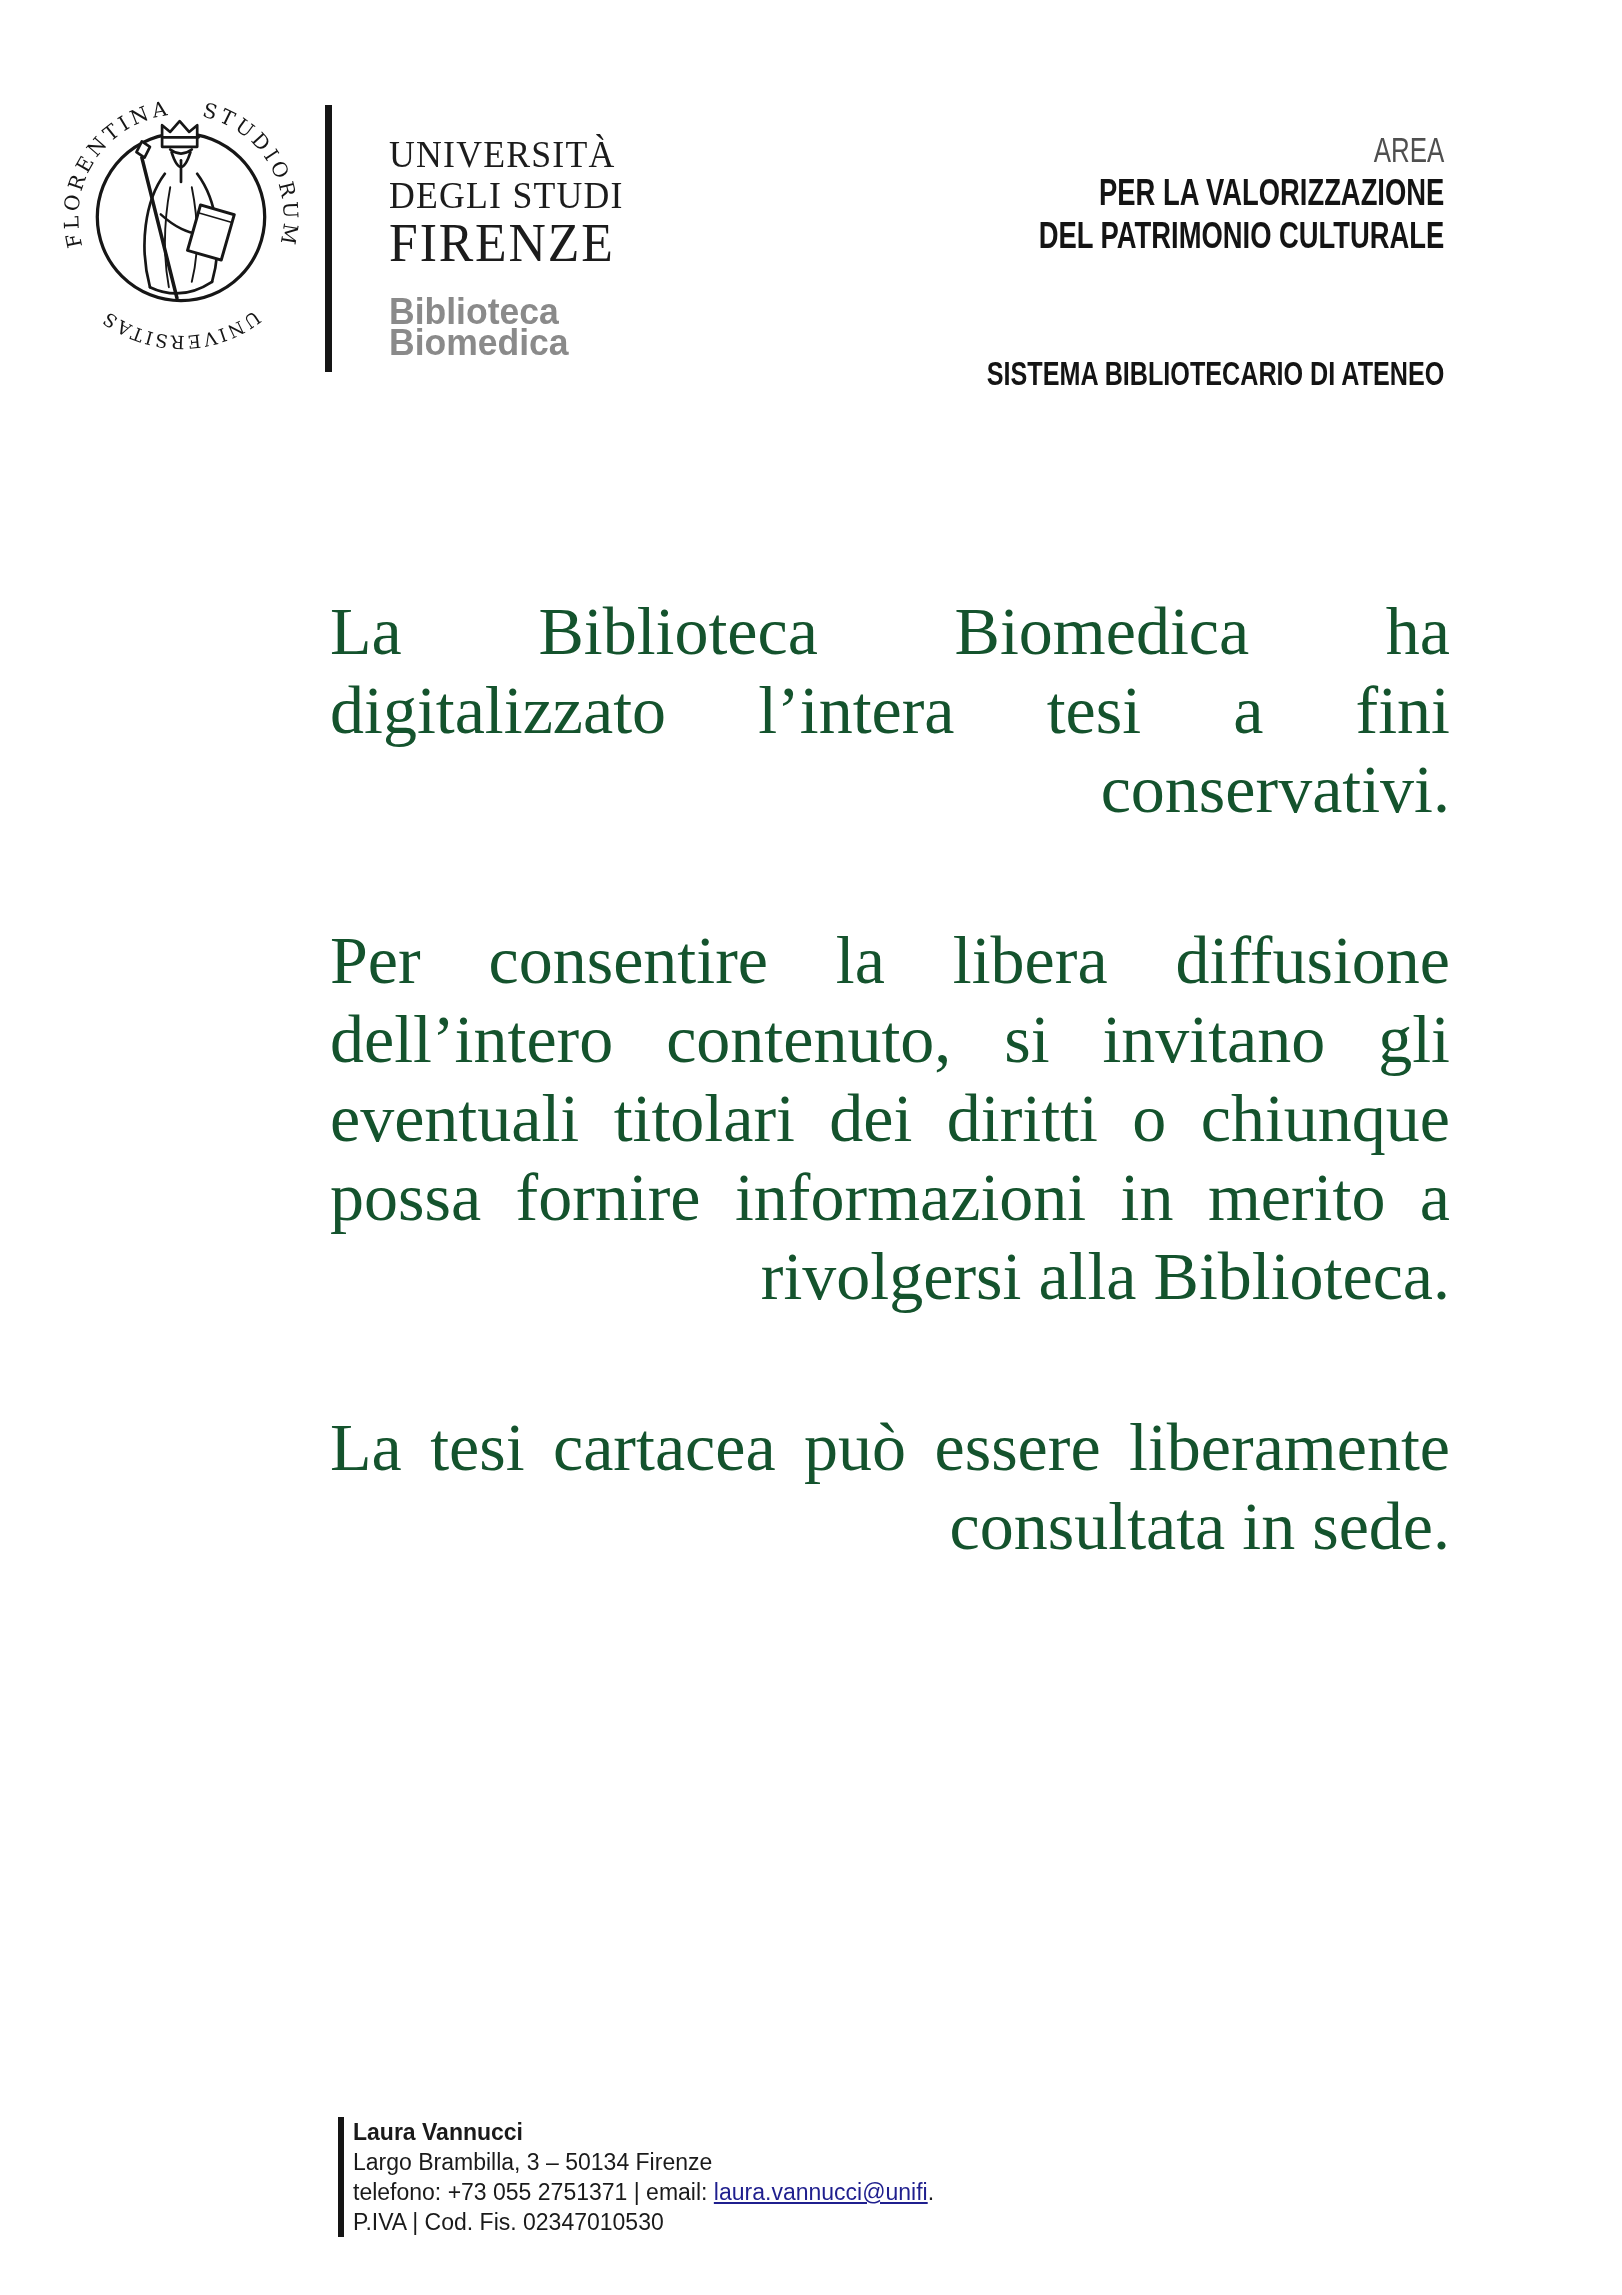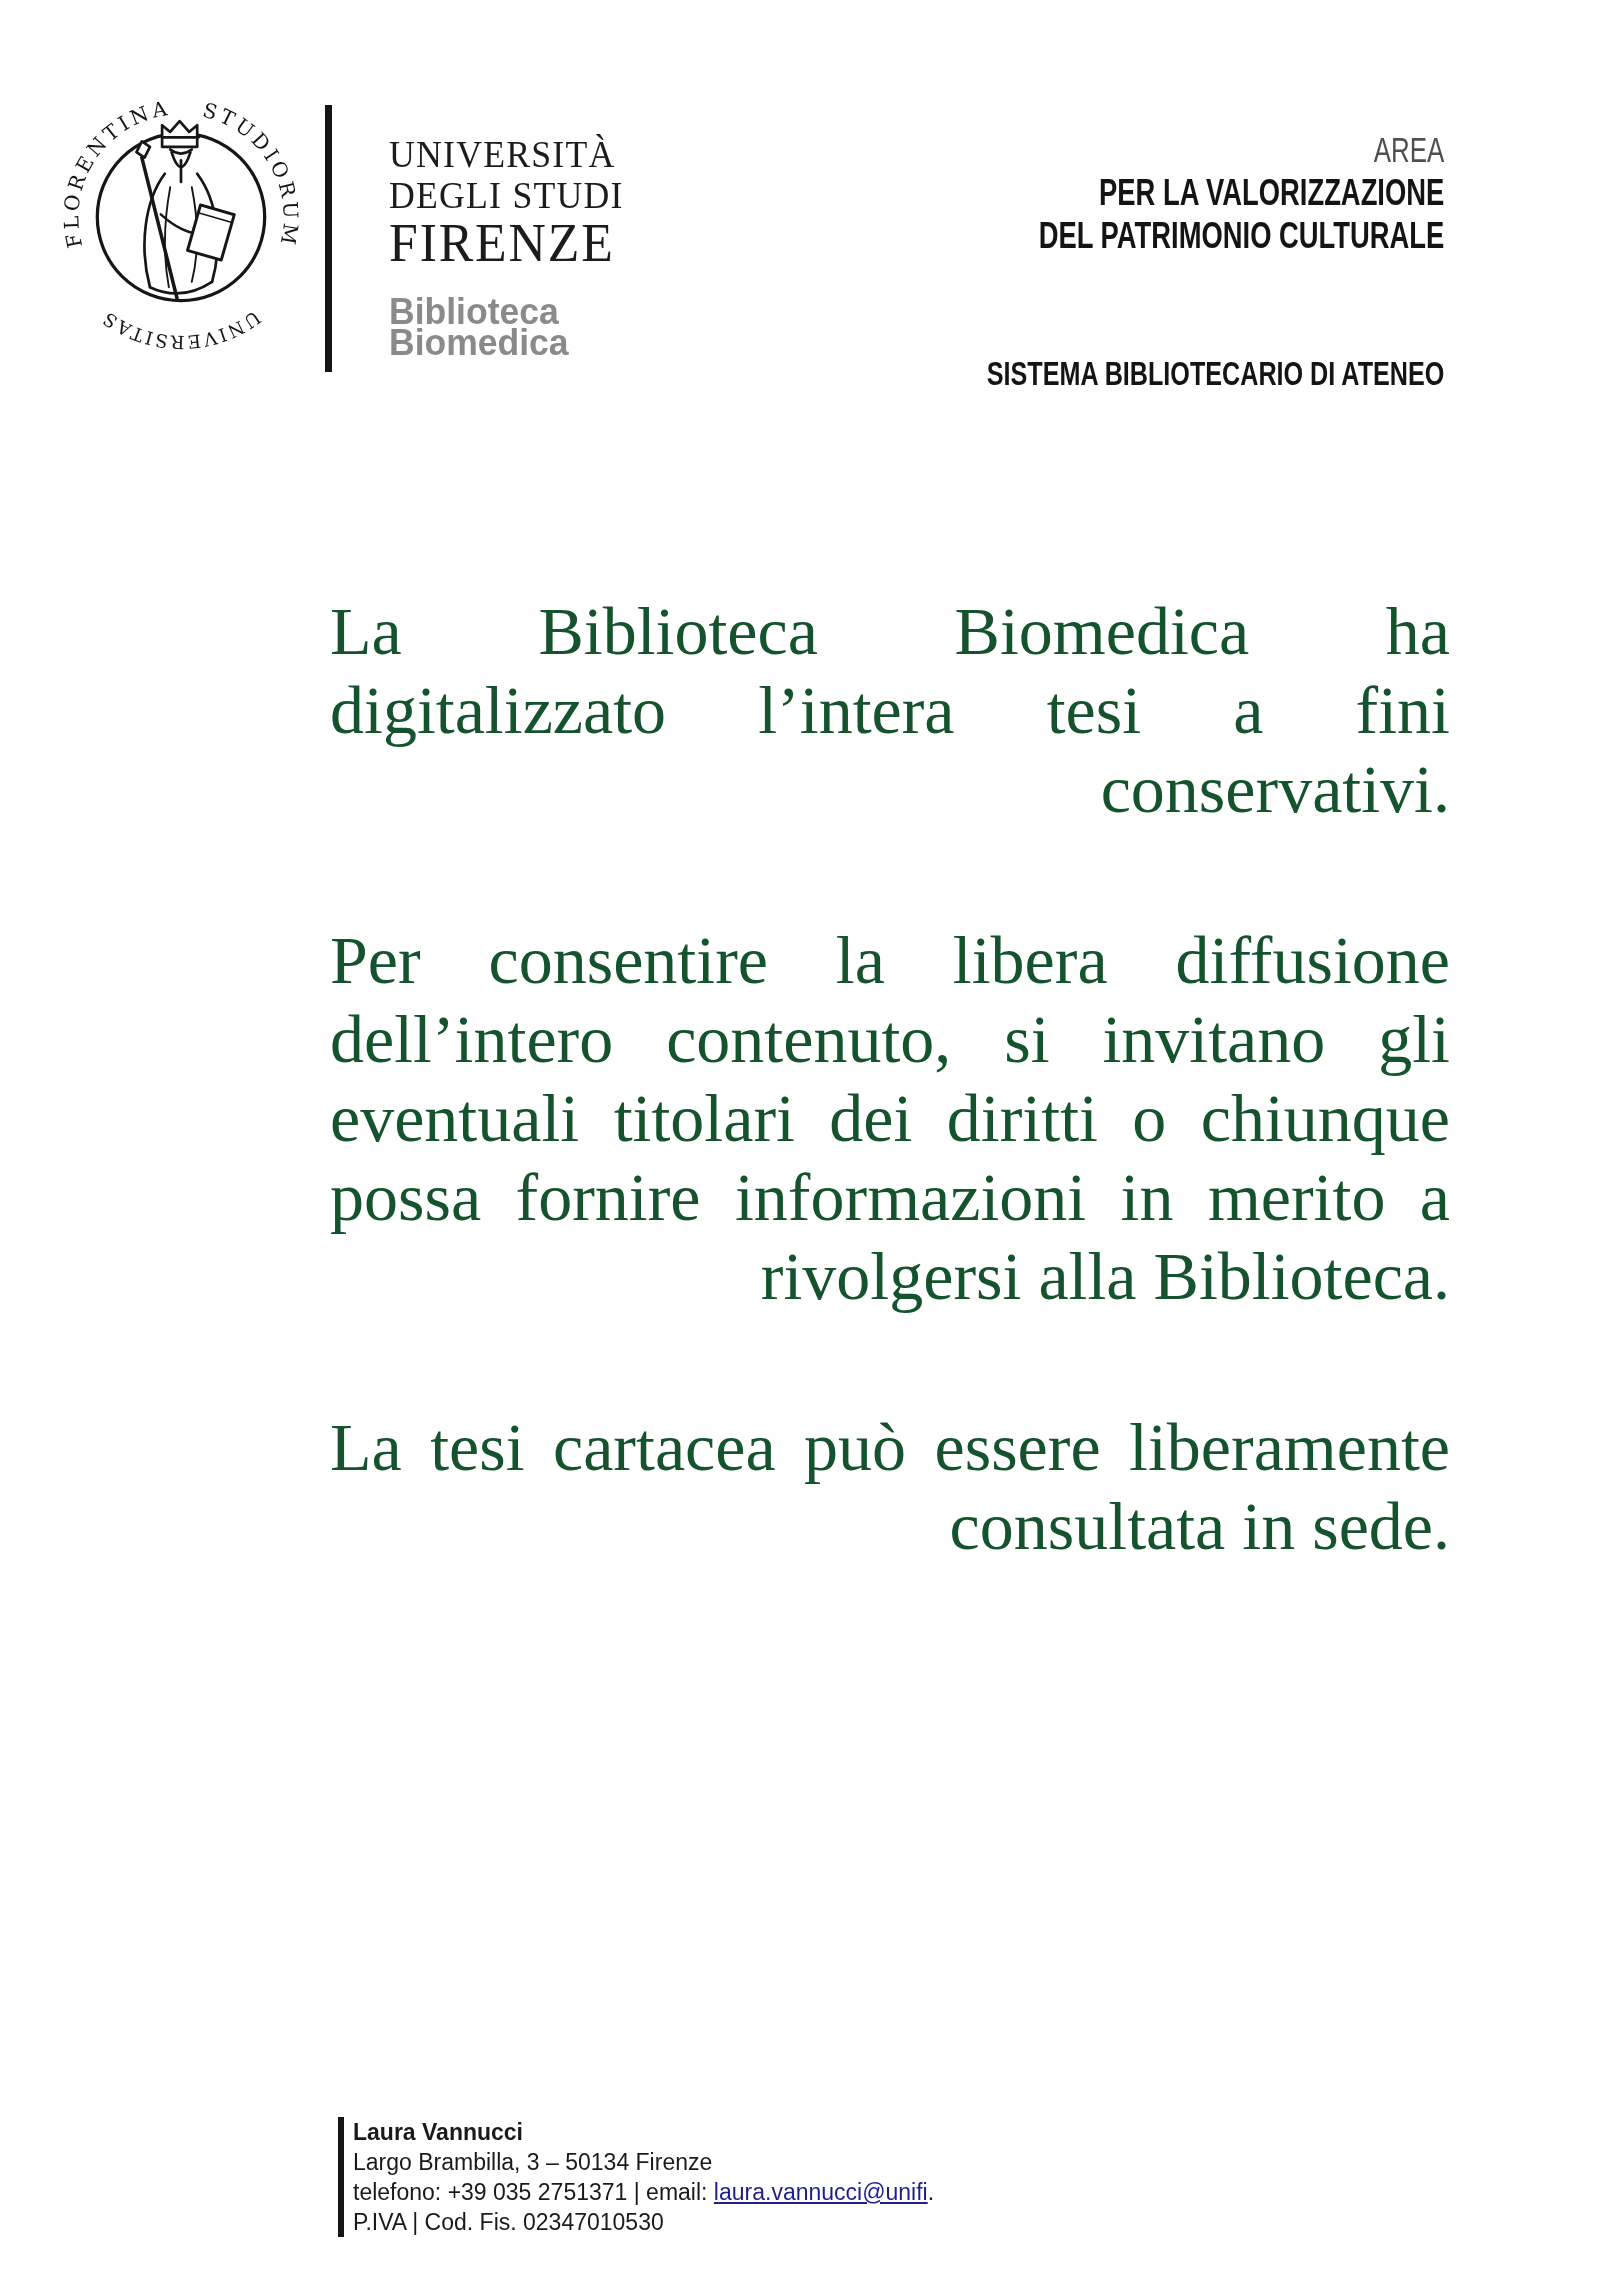--- a/index.html
+++ b/index.html
@@ -142,18 +142,18 @@
     </div>
     <div class="para">
       <div class="jline">La tesi cartacea può essere liberamente</div>
       <div class="lline">consultata in sede.</div>
     </div>
   </div>
 
   <div class="footer">
     <div class="footer-name">Laura Vannucci</div>
     <div>Largo Brambilla, 3 – 50134 Firenze</div>
-    <div><span>telefono: +39 035 2751371 | email: </span><a class="email-link" style="color: rgb(31, 31, 142);">laura.vannucci@unifi</a><span>.</span></div>
+    <div><span>telefono: +73 055 2751371 | email: </span><a class="email-link" style="color: rgb(31, 31, 142);">laura.vannucci@unifi</a><span>.</span></div>
     <div>P.IVA | Cod. Fis. 02347010530</div>
   </div>
 
 </div>
 
 
 </body></html>

